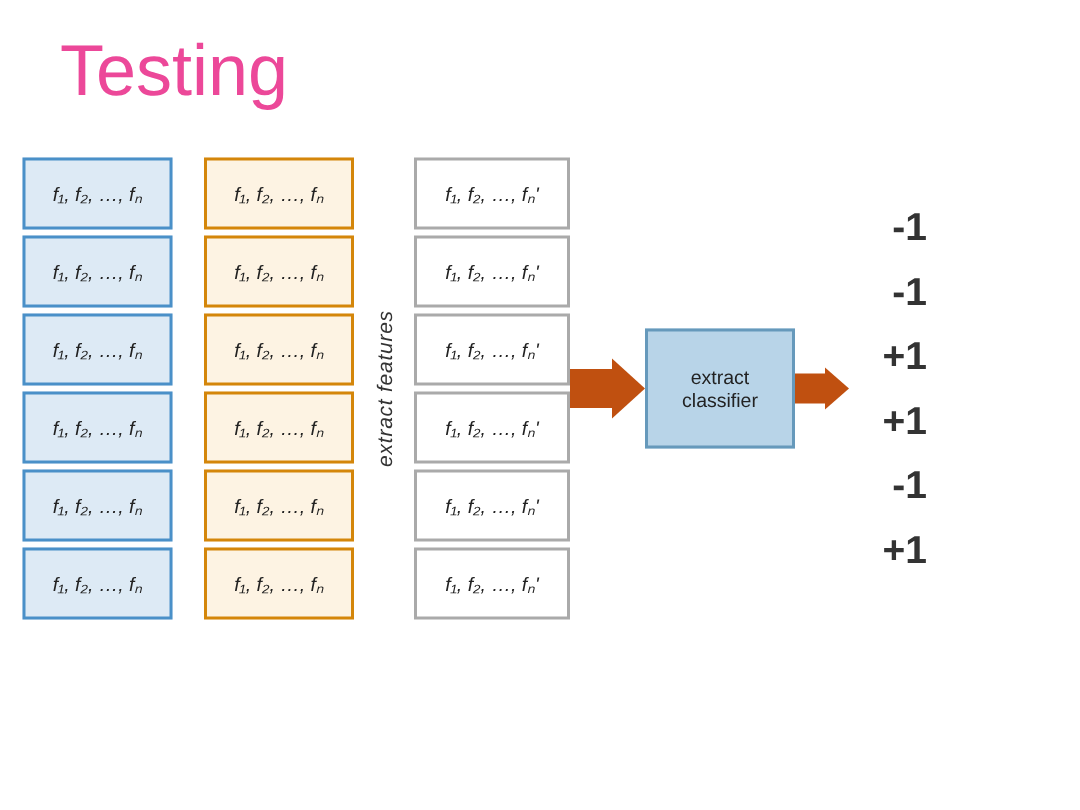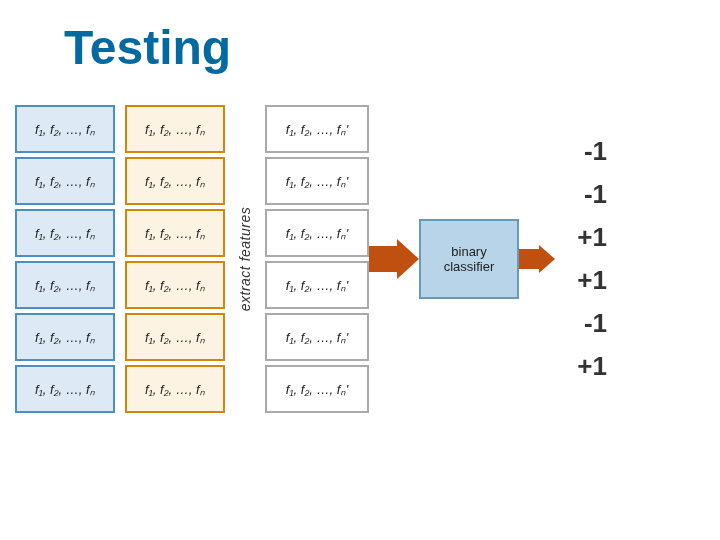--- a/index.html
+++ b/index.html
@@ -10,23 +10,22 @@
       font-family: Arial, sans-serif;
       overflow: hidden;
       position: relative;
     }
 
     .title {
       position: absolute;
       top: 20px;
       left: 40px;
       font-size: 48px;
-      font-weight: bold;
-      color: #0369a1;
-      margin-left: 24px;
+      font-weight: normal;
+      color: #ec4899;
     }
 
     .grid-col {
       display: flex;
       flex-direction: column;
       gap: 4px;
     }
 
     .cell {
       width: 100px;
@@ -170,21 +169,21 @@
     .layout {
       position: absolute;
       top: 105px;
       left: 15px;
       display: flex;
       align-items: center;
     }
 
     .left-grids {
       display: flex;
-      gap: 10px;
+      gap: 21px;
       align-items: flex-start;
     }
 
     .results-section {
       display: flex;
       flex-direction: column;
       justify-content: center;
       gap: 4px;
       margin-left: 8px;
     }
@@ -230,21 +229,21 @@
     <div class="feature-cell">f₁, f₂, …, fₙ'</div>
   </div>
 
   <div class="big-arrow">
     <div class="big-arrow-shape">
       <div class="big-arrow-body" style="background:#c05010;"></div>
       <div class="big-arrow-head" style="border-left-color:#c05010;"></div>
     </div>
   </div>
 
-  <div class="classifier-box" style="background:#b8d4e8;border:2px solid #6699bb;width:100px;height:80px;display:flex;align-items:center;justify-content:center;text-align:center;font-size:13px;">binary classifier</div>
+  <div class="classifier-box" style="background:#b8d4e8;border:2px solid #6699bb;width:100px;height:80px;display:flex;align-items:center;justify-content:center;text-align:center;font-size:13px;">extract classifier</div>
 
   <div class="out-arrow">
     <div class="out-arrow-shape">
       <div class="out-arrow-body" style="background:#c05010;width:20px;height:20px;"></div>
       <div class="out-arrow-head" style="border-left-color:#c05010;border-top:14px solid transparent;border-bottom:14px solid transparent;border-left:16px solid #c05010;"></div>
     </div>
   </div>
 
   <div class="results-section">
     <div class="result-val" style="font-size:26px;font-weight:bold;color:#333;line-height:1.5;">-1</div>

